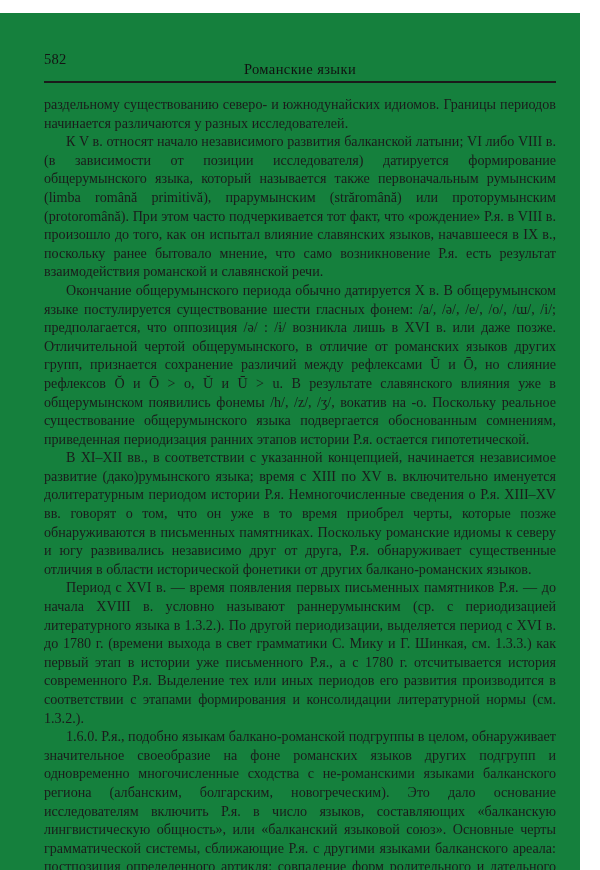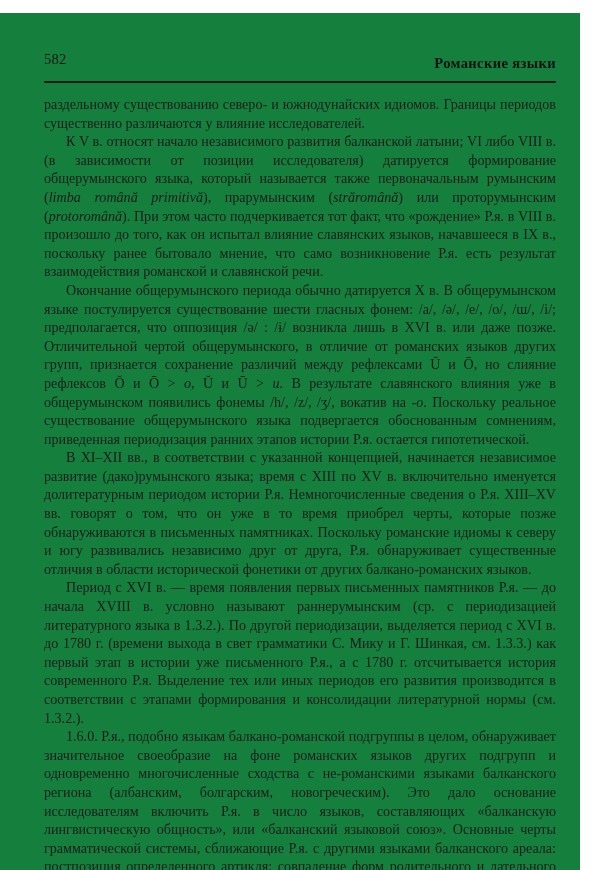--- a/index.html
+++ b/index.html
@@ -38,24 +38,24 @@
     left: 0;
     top: 0;
     font-size: 14.5px;
     letter-spacing: 0.3px;
     color: #141414;
   }
   .head-title {
     position: absolute;
     left: 0;
     right: 0;
-    top: 4px;
-    text-align: right;
+    top: 10px;
+    text-align: center;
     font-size: 14.5px;
-    font-weight: bold;
+    font-weight: normal;
     letter-spacing: 0.4px;
     color: #111111;
   }
   .head-rule {
     width: 100%;
     height: 2px;
     background: #1a1a1a;
     margin-top: 4px;
     margin-bottom: 12px;
   }
@@ -70,21 +70,20 @@
     font-size: 14.1px;
     line-height: 18.6px;
     text-indent: 22px;
     hyphens: manual;
     word-spacing: 0.1px;
   }
   p.para.cont {
     text-indent: 0;
   }
   .it {
-    font-style: italic;
   }
   .bold {
     font-weight: normal;
   }
   .ipa {
     font-family: "Liberation Serif", "DejaVu Serif", serif;
   }
 </style>
 </head>
 <body>
@@ -93,21 +92,21 @@
   <div class="page-inner">
 
     <div class="running-head">
       <span class="folio">582</span>
       <span class="head-title">Романские языки</span>
     </div>
     <div class="head-rule"></div>
 
     <div class="body-col">
 
-      <p class="para cont">раздельному существованию северо- и южнодунайских идиомов. Границы периодов существенно различаются у влияние исследователей.</p>
+      <p class="para cont">раздельному существованию северо- и южнодунайских идиомов. Границы периодов начинается различаются у разных исследователей.</p>
 
       <p class="para"><span>К V в. относят начало независимого развития балканской латыни; VI либо VIII в. (в зависимости от позиции исследователя) датируется формирование общерумынского языка, который называется также первоначальным румынским (</span><span class="it">limba română primitivă</span><span>), прарумынским (</span><span class="it">străromână</span><span>) или проторумынским (</span><span class="it">protoromână</span><span>). При этом часто подчеркивается тот факт, что «рождение» Р.я. в VIII в. произошло до того, как он испытал влияние славянских языков, начавшееся в IX в., поскольку ранее бытовало мнение, что само возникновение Р.я. есть результат взаимодействия романской и славянской речи.</span></p>
 
       <p class="para"><span>Окончание общерумынского периода обычно датируется X в. В общерумынском языке постулируется существование шести гласных фонем: </span><span class="ipa">/a/, /ə/, /e/, /o/, /ɯ/, /i/</span><span>; предполагается, что оппозиция </span><span class="ipa">/ə/ : /ɨ/</span><span> возникла лишь в XVI в. или даже позже. Отличительной чертой общерумынского, в отличие от романских языков других групп, признается сохранение различий между рефлексами Ŭ и Ō, но слияние рефлексов Ŏ и Ō &gt; </span><span class="it">o</span><span>, Ŭ и Ū &gt; </span><span class="it">u</span><span>. В результате славянского влияния уже в общерумынском появились фонемы </span><span class="ipa">/h/, /z/, /ʒ/</span><span>, вокатив на </span><span class="it">-o</span><span>. Поскольку реальное существование общерумынского языка подвергается обоснованным сомнениям, приведенная периодизация ранних этапов истории Р.я. остается гипотетической.</span></p>
 
       <p class="para">В XI–XII вв., в соответствии с указанной концепцией, начинается независимое развитие (дако)румынского языка; время с XIII по XV в. включительно именуется долитературным периодом истории Р.я. Немногочисленные сведения о Р.я. XIII–XV вв. говорят о том, что он уже в то время приобрел черты, которые позже обнаруживаются в письменных памятниках. Поскольку романские идиомы к северу и югу развивались независимо друг от друга, Р.я. обнаруживает существенные отличия в области исторической фонетики от других балкано-романских языков.</p>
 
       <p class="para">Период с XVI в. — время появления первых письменных памятников Р.я. — до начала XVIII в. условно называют раннерумынским (ср. с периодизацией литературного языка в 1.3.2.). По другой периодизации, выделяется период с XVI в. до 1780 г. (времени выхода в свет грамматики С. Мику и Г. Шинкая, см. 1.3.3.) как первый этап в истории уже письменного Р.я., а с 1780 г. отсчитывается история современного Р.я. Выделение тех или иных периодов его развития производится в соответствии с этапами формирования и консолидации литературной нормы (см. 1.3.2.).</p>
 
       <p class="para"><span class="bold">1.6.0.</span><span> Р.я., подобно языкам балкано-романской подгруппы в целом, обнаруживает значительное своеобразие на фоне романских языков других подгрупп и одновременно многочисленные сходства с не-романскими языками балканского региона (албанским, болгарским, новогреческим). Это дало основание исследователям включить Р.я. в число языков, составляющих «балканскую лингвистическую общность», или «балканский языковой союз». Основные черты грамматической системы, сближающие Р.я. с другими языками балканского ареала: постпозиция определенного артикля; совпадение форм родительного и дательного падежа существительных; образование аналитических форм будущего времени с помощью вспомогательного глагола VOLERE ‘хотеть’; замена инфинитива в приглагольном употреблении конъюнктивом. Черты сходства Р.я. с другими балканскими языками отмечались еще в XIX в. Б. Копитаром, но окончательно сформулировал положение о балканском языковом союзе К. Сандфельд в 30-х гг. XX в.</span></p>

